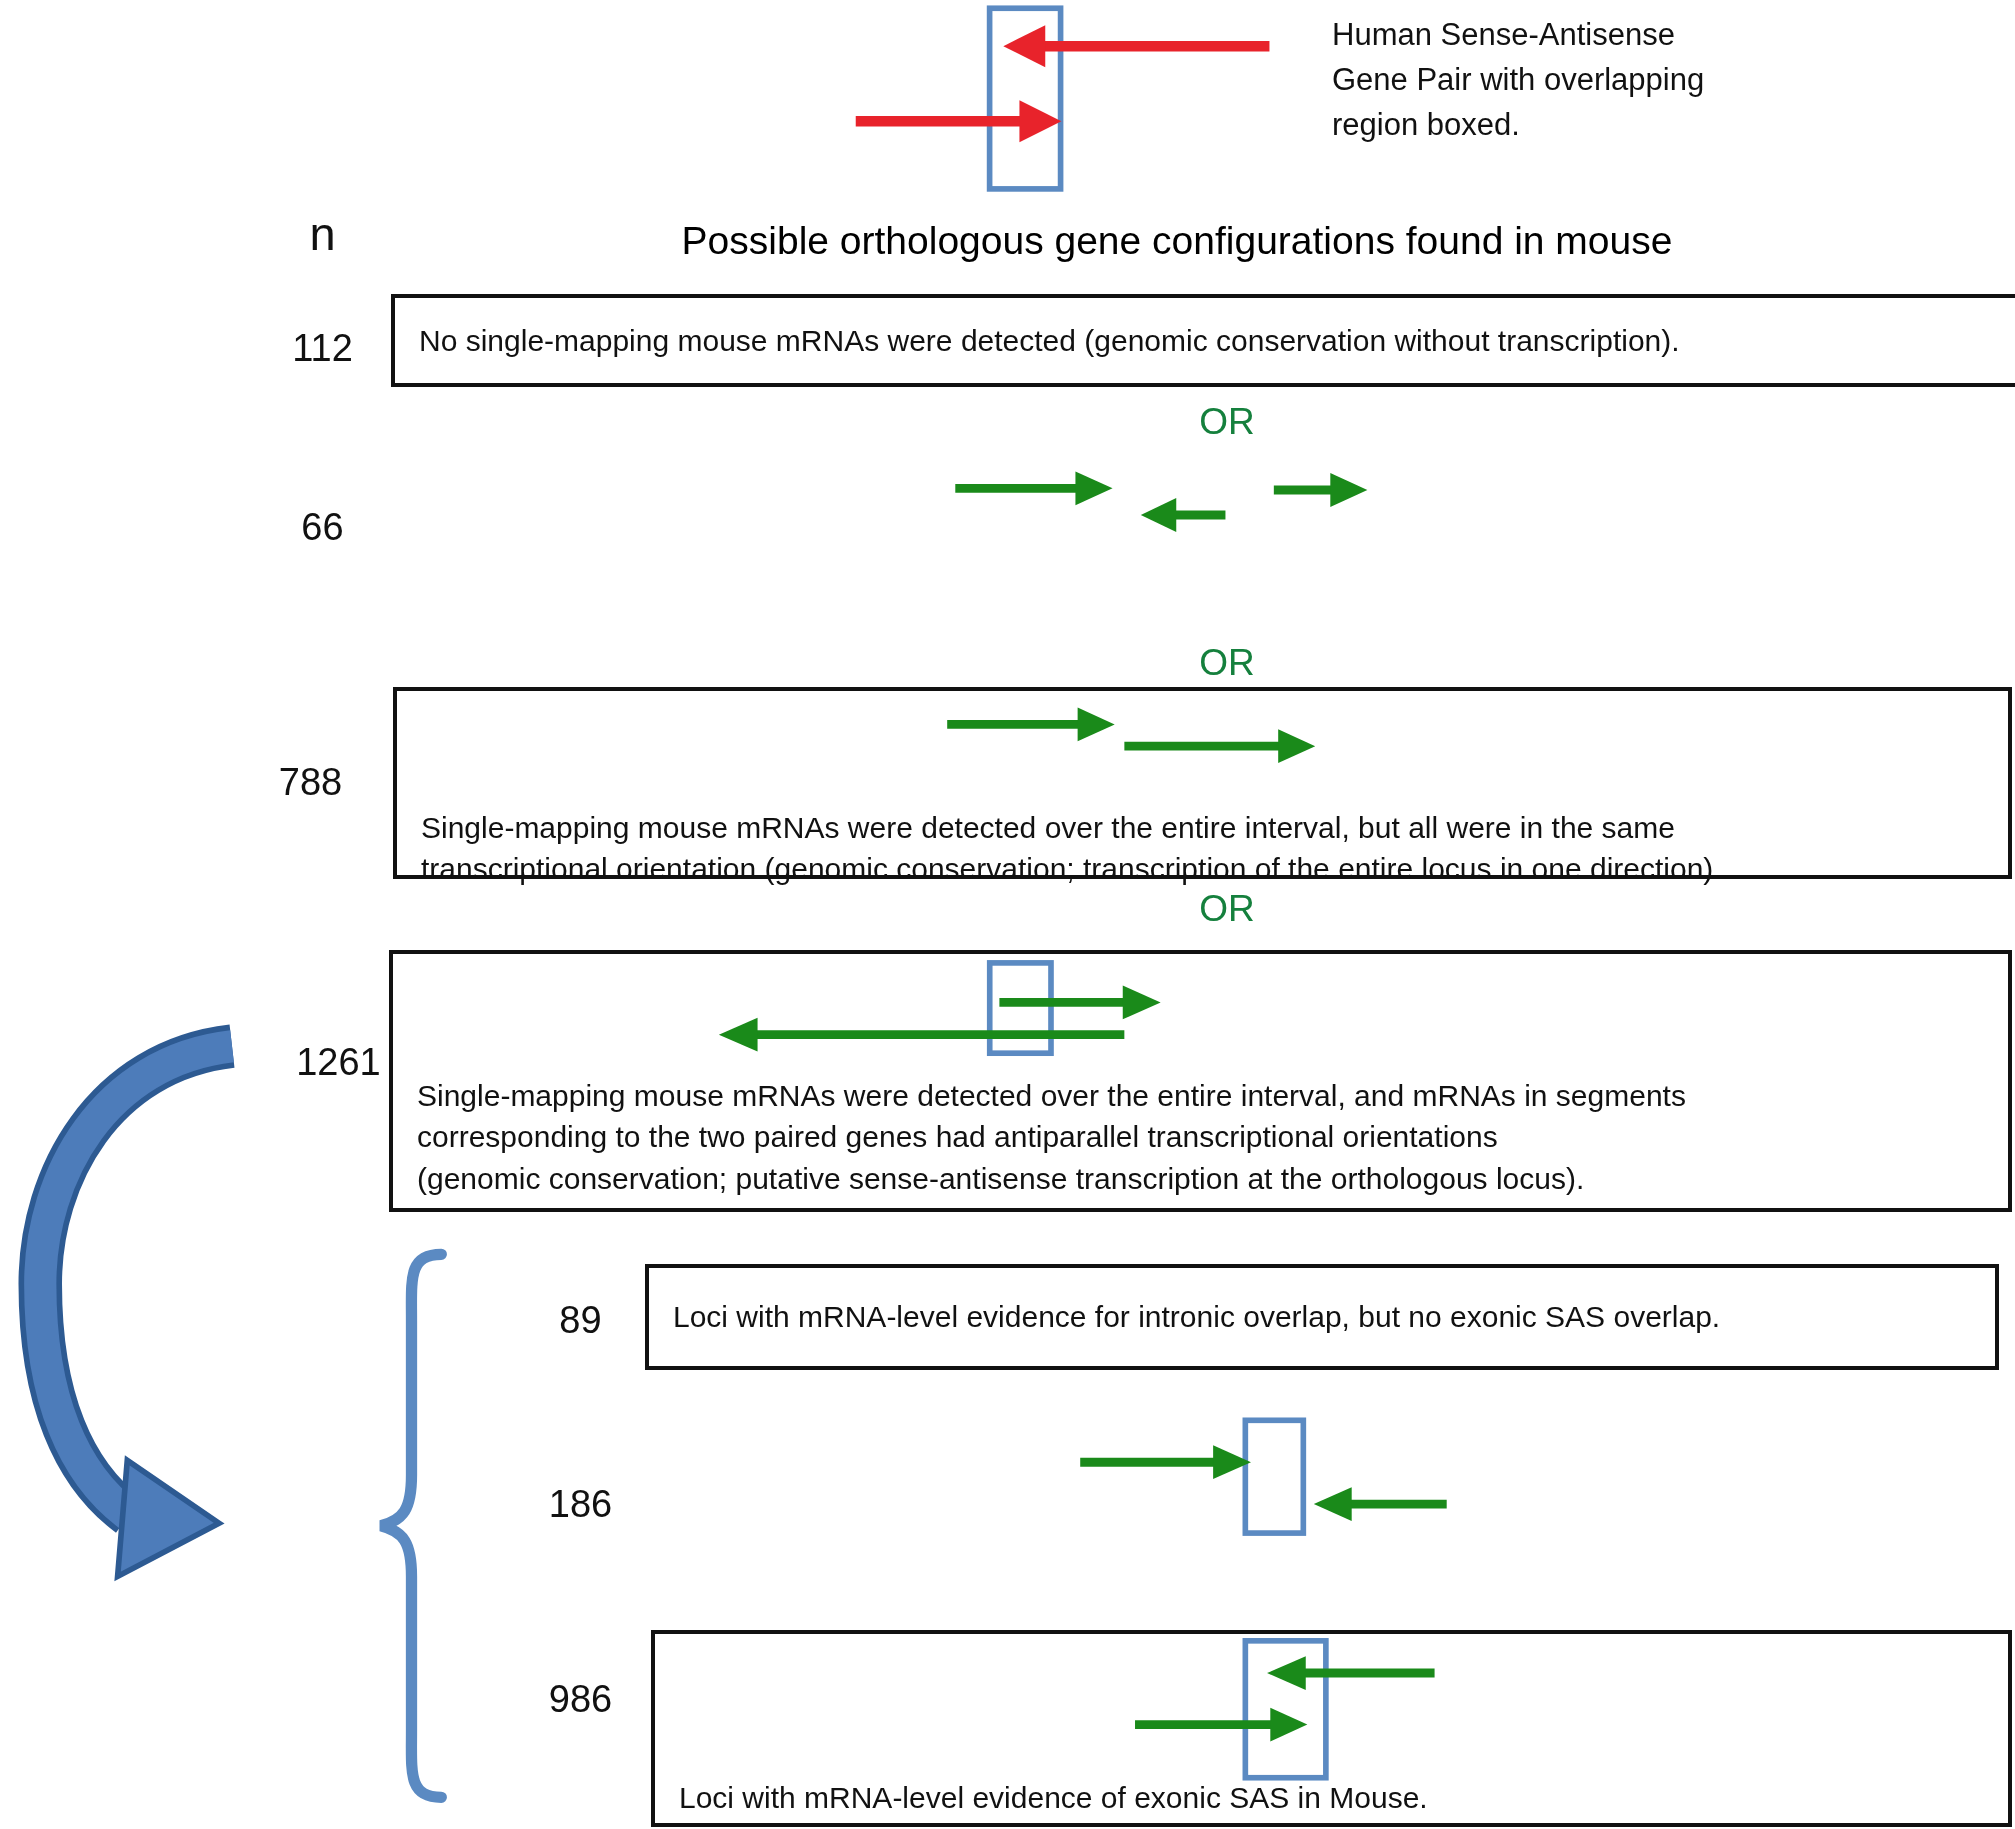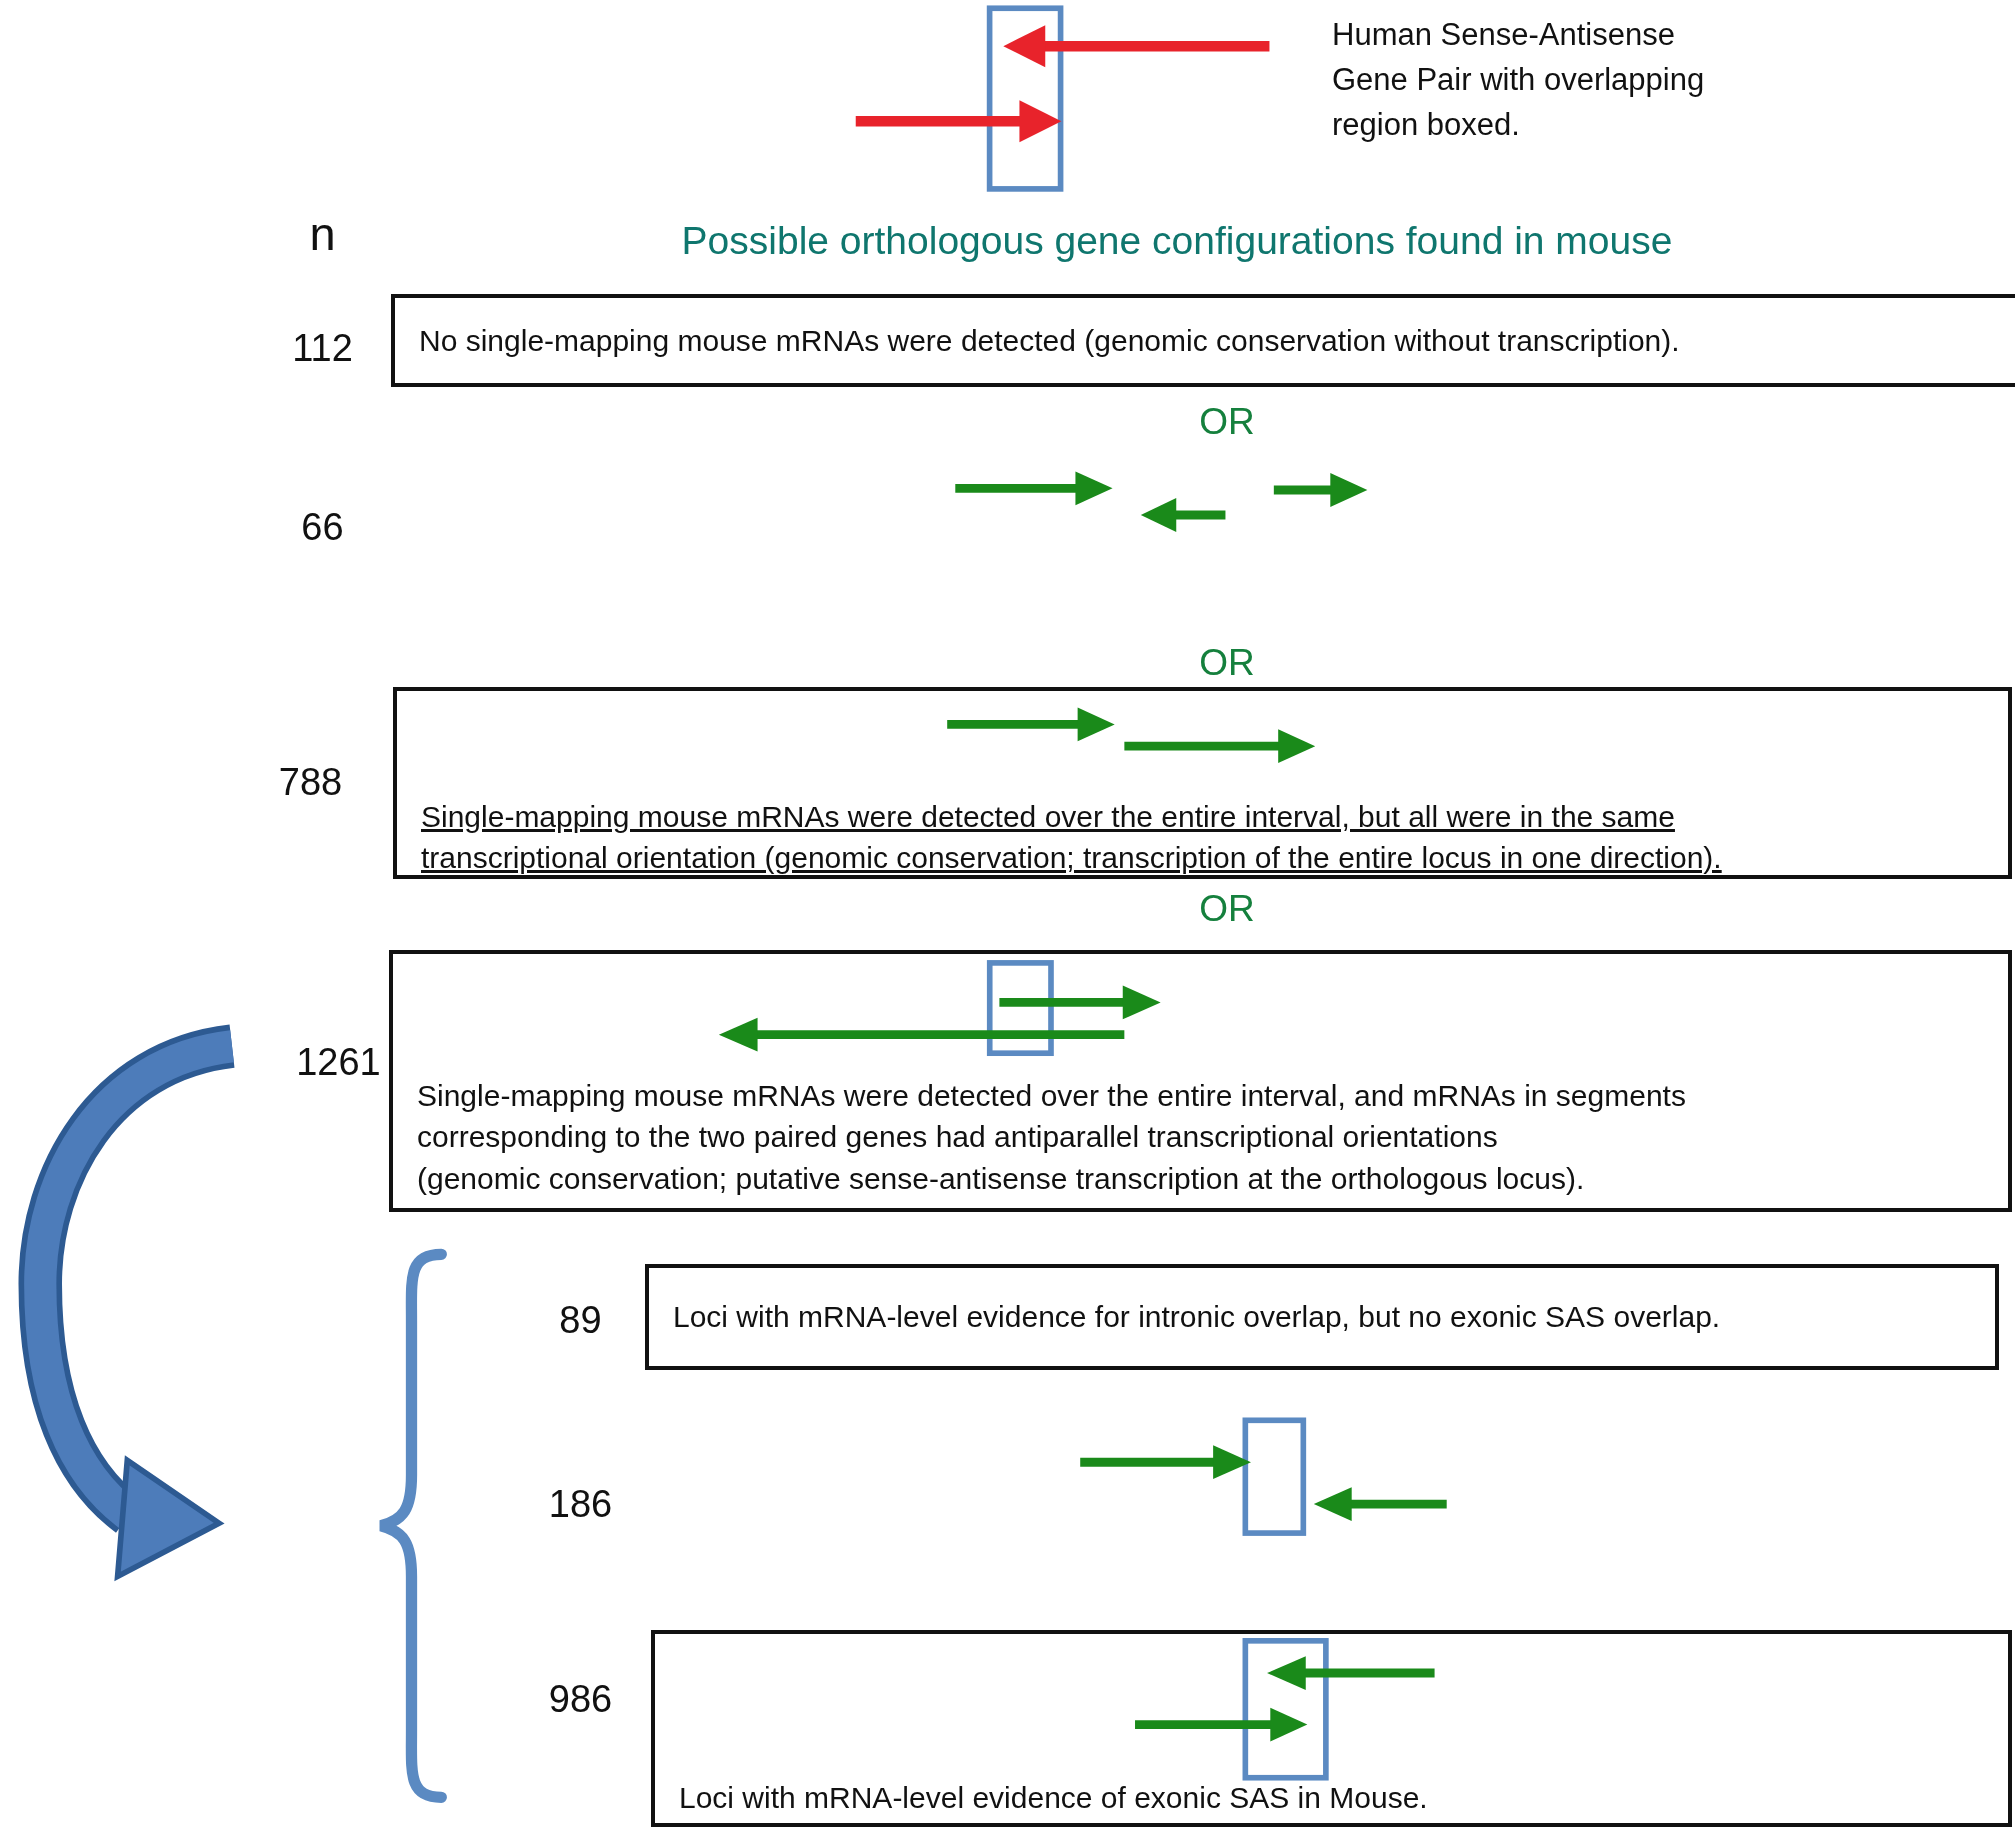--- a/index.html
+++ b/index.html
@@ -71,21 +71,21 @@
     font-size: 47px;
     color: #111;
   }
   .hdr-title {
     position: absolute;
     left: 371px;
     top: 219px;
     width: 1612px;
     text-align: center;
     font-size: 39px;
-    color: #0f766e;
+    color: #000000;
   }
 </style>
 </head>
 <body>
 
 <div class="canvas">
 
   <svg class="abs" style="left:838px; top:0px;" width="500" height="202" viewBox="0 0 620 250">
     <rect x="188" y="10" width="88" height="224" fill="none" stroke-width="7" stroke="#5b8ac2"></rect>
     <g>
@@ -124,21 +124,21 @@
     <g>
       <line x1="440" y1="32" x2="513" y2="32" stroke-width="11" stroke="#1a8a1a"></line>
       <polygon points="556,32 510,11 510,53" fill="#1a8a1a"></polygon>
     </g>
   </svg>
 
   <div class="or" style="top:642px;">OR</div>
 
   <div class="num" style="left:230px; top:761px;">788</div>
   <div class="box" style="left:393px; top:687px; width:1619px; height:192px;">
-    <div class="boxtext" style="top:105px;text-decoration:underline;">Single-mapping mouse mRNAs were detected over the entire interval, but all were in the same
+    <div class="boxtext" style="top:116px;">Single-mapping mouse mRNAs were detected over the entire interval, but all were in the same
 transcriptional orientation (genomic conservation; transcription of the entire locus in one direction).</div>
   </div>
   <svg class="abs" style="left:919px; top:700px;" width="451" height="73" viewBox="0 0 560 90">
     <g>
       <line x1="35" y1="30" x2="200" y2="30" stroke-width="11" stroke="#1a8a1a"></line>
       <polygon points="243,30 197,9 197,51" fill="#1a8a1a"></polygon>
     </g>
     <g>
       <line x1="255" y1="57" x2="448" y2="57" stroke-width="11" stroke="#1a8a1a"></line>
       <polygon points="492,57 446,36 446,78" fill="#1a8a1a"></polygon>

